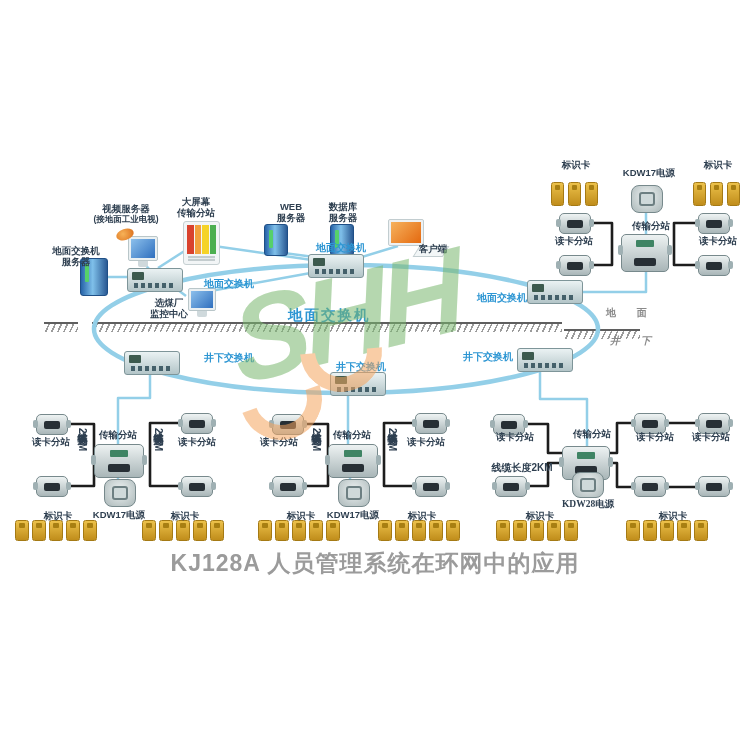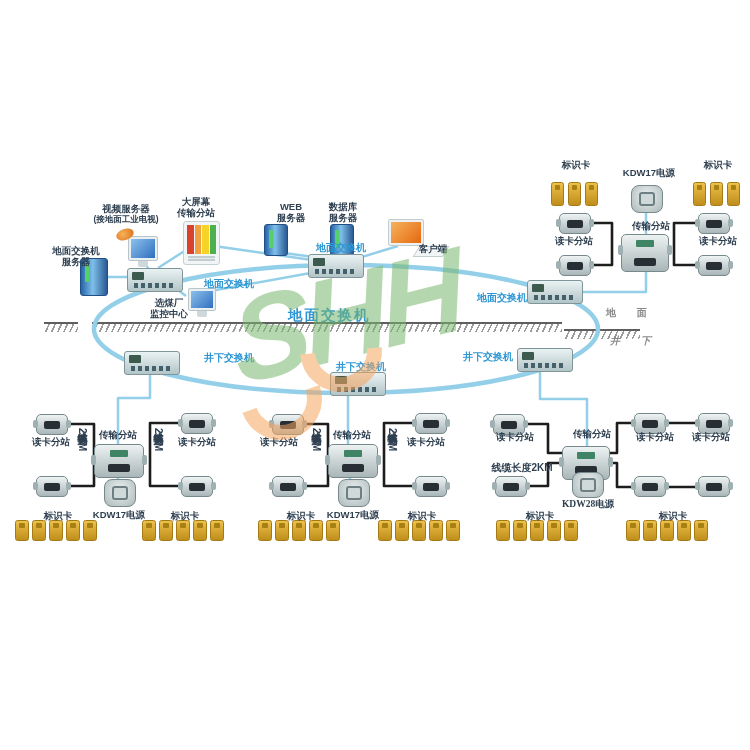--- a/index.html
+++ b/index.html
@@ -512,20 +512,21 @@
         <i></i>
       </div>
       <div class="card">
         <i></i>
       </div>
       <div class="card">
         <i></i>
       </div>
   </div>
 
+  <div class="title" style="top:548px;">KJ128A 人员管理系统在环网中的应用</div>
 
   <div class="wm">
     <div class="wm-text">SHH</div>
     <div class="wm-arrow" style="left:88px;top:48px;transform:rotate(130deg);"></div>
     <div class="wm-arrow" style="left:28px;top:96px;transform:rotate(115deg);"></div>
   </div>
 
 </div>
 
 </body></html>

